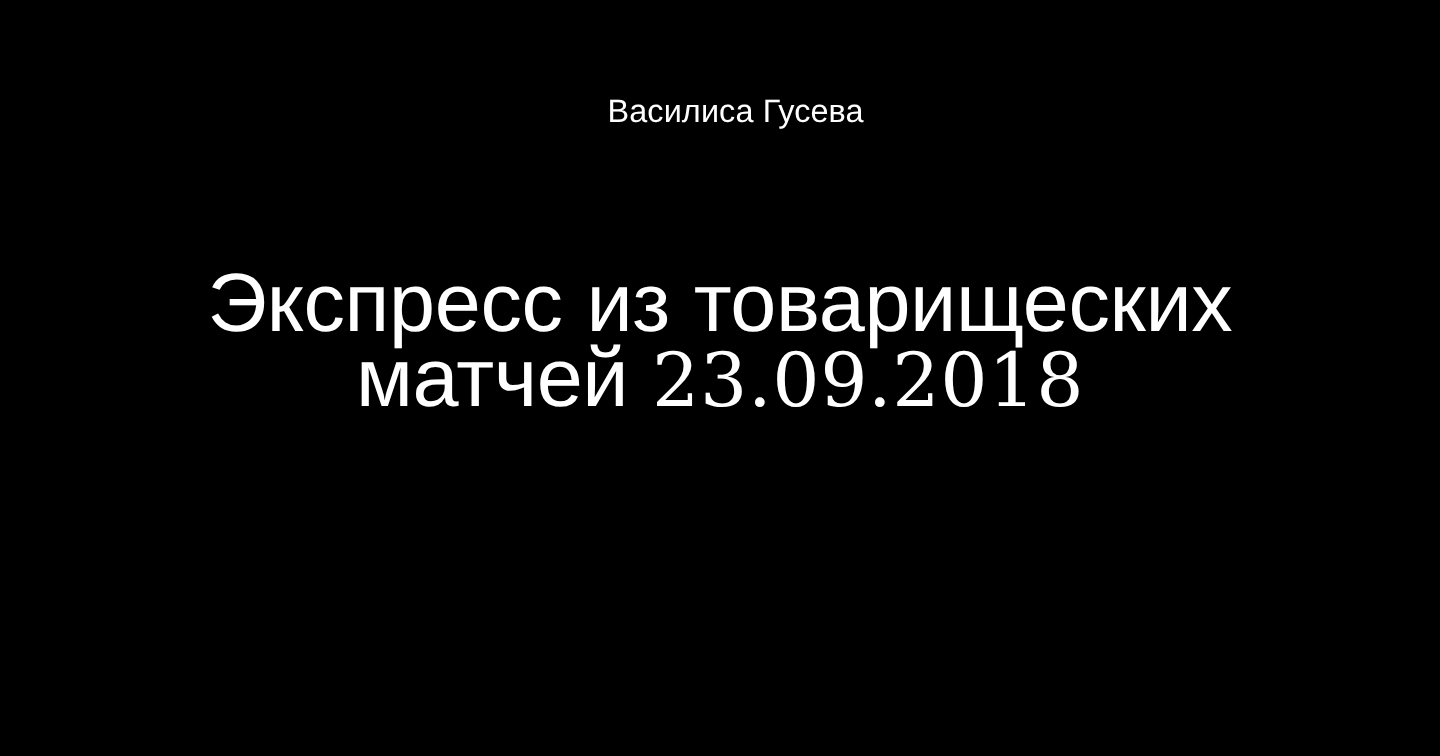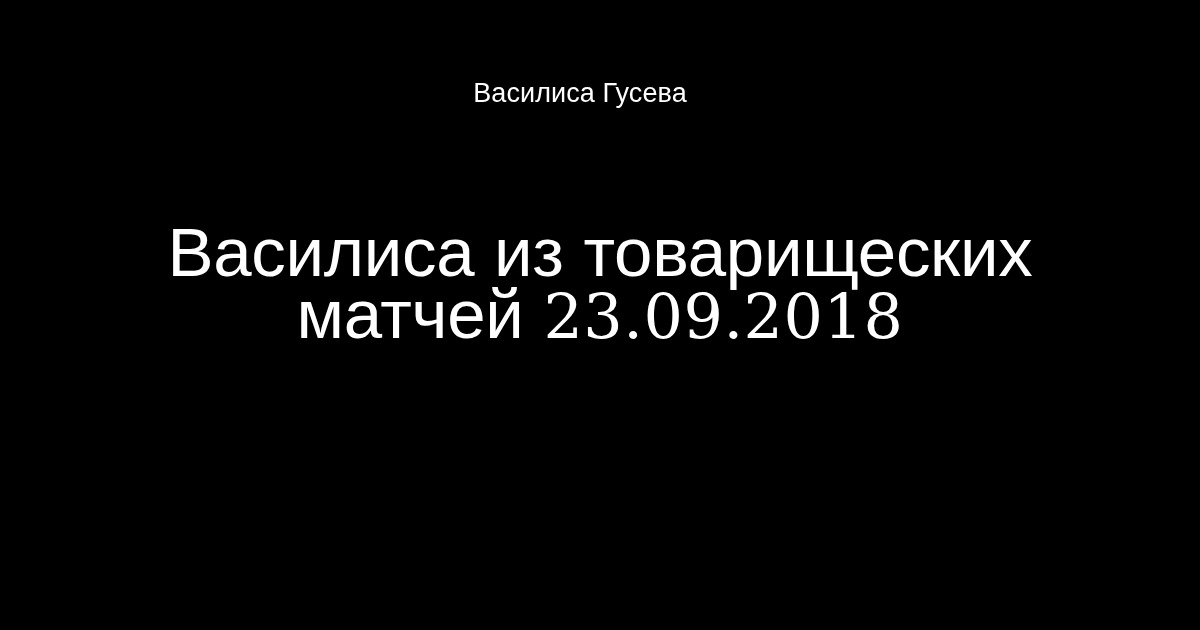--- a/index.html
+++ b/index.html
@@ -32,20 +32,21 @@
     left: 0;
     width: 1160px;
     text-align: center;
     color: #ffffff;
     font-family: "Liberation Sans", "DejaVu Sans", sans-serif;
     font-size: 27px;
     font-weight: 400;
     line-height: 34px;
     letter-spacing: 0.1px;
     white-space: nowrap;
+    padding-left: 33px;
   }
 
   
   .headline-block {
     position: absolute;
     top: 222px;
     left: 60px;
     width: 1080px;
     text-align: center;
   }
@@ -70,16 +71,16 @@
   }
 </style>
 </head>
 <body>
 
 <div class="share-card">
 
   <div class="byline">Василиса Гусева</div>
 
   <div class="headline-block">
-    <h1 class="headline"><span>Василиса из товарищеских матчей</span> <span class="date">23.09.2018</span></h1>
+    <h1 class="headline"><span>Экспресс из товарищеских матчей</span> <span class="date">23.09.2018</span></h1>
   </div>
 
 </div>
 
 </body></html>

